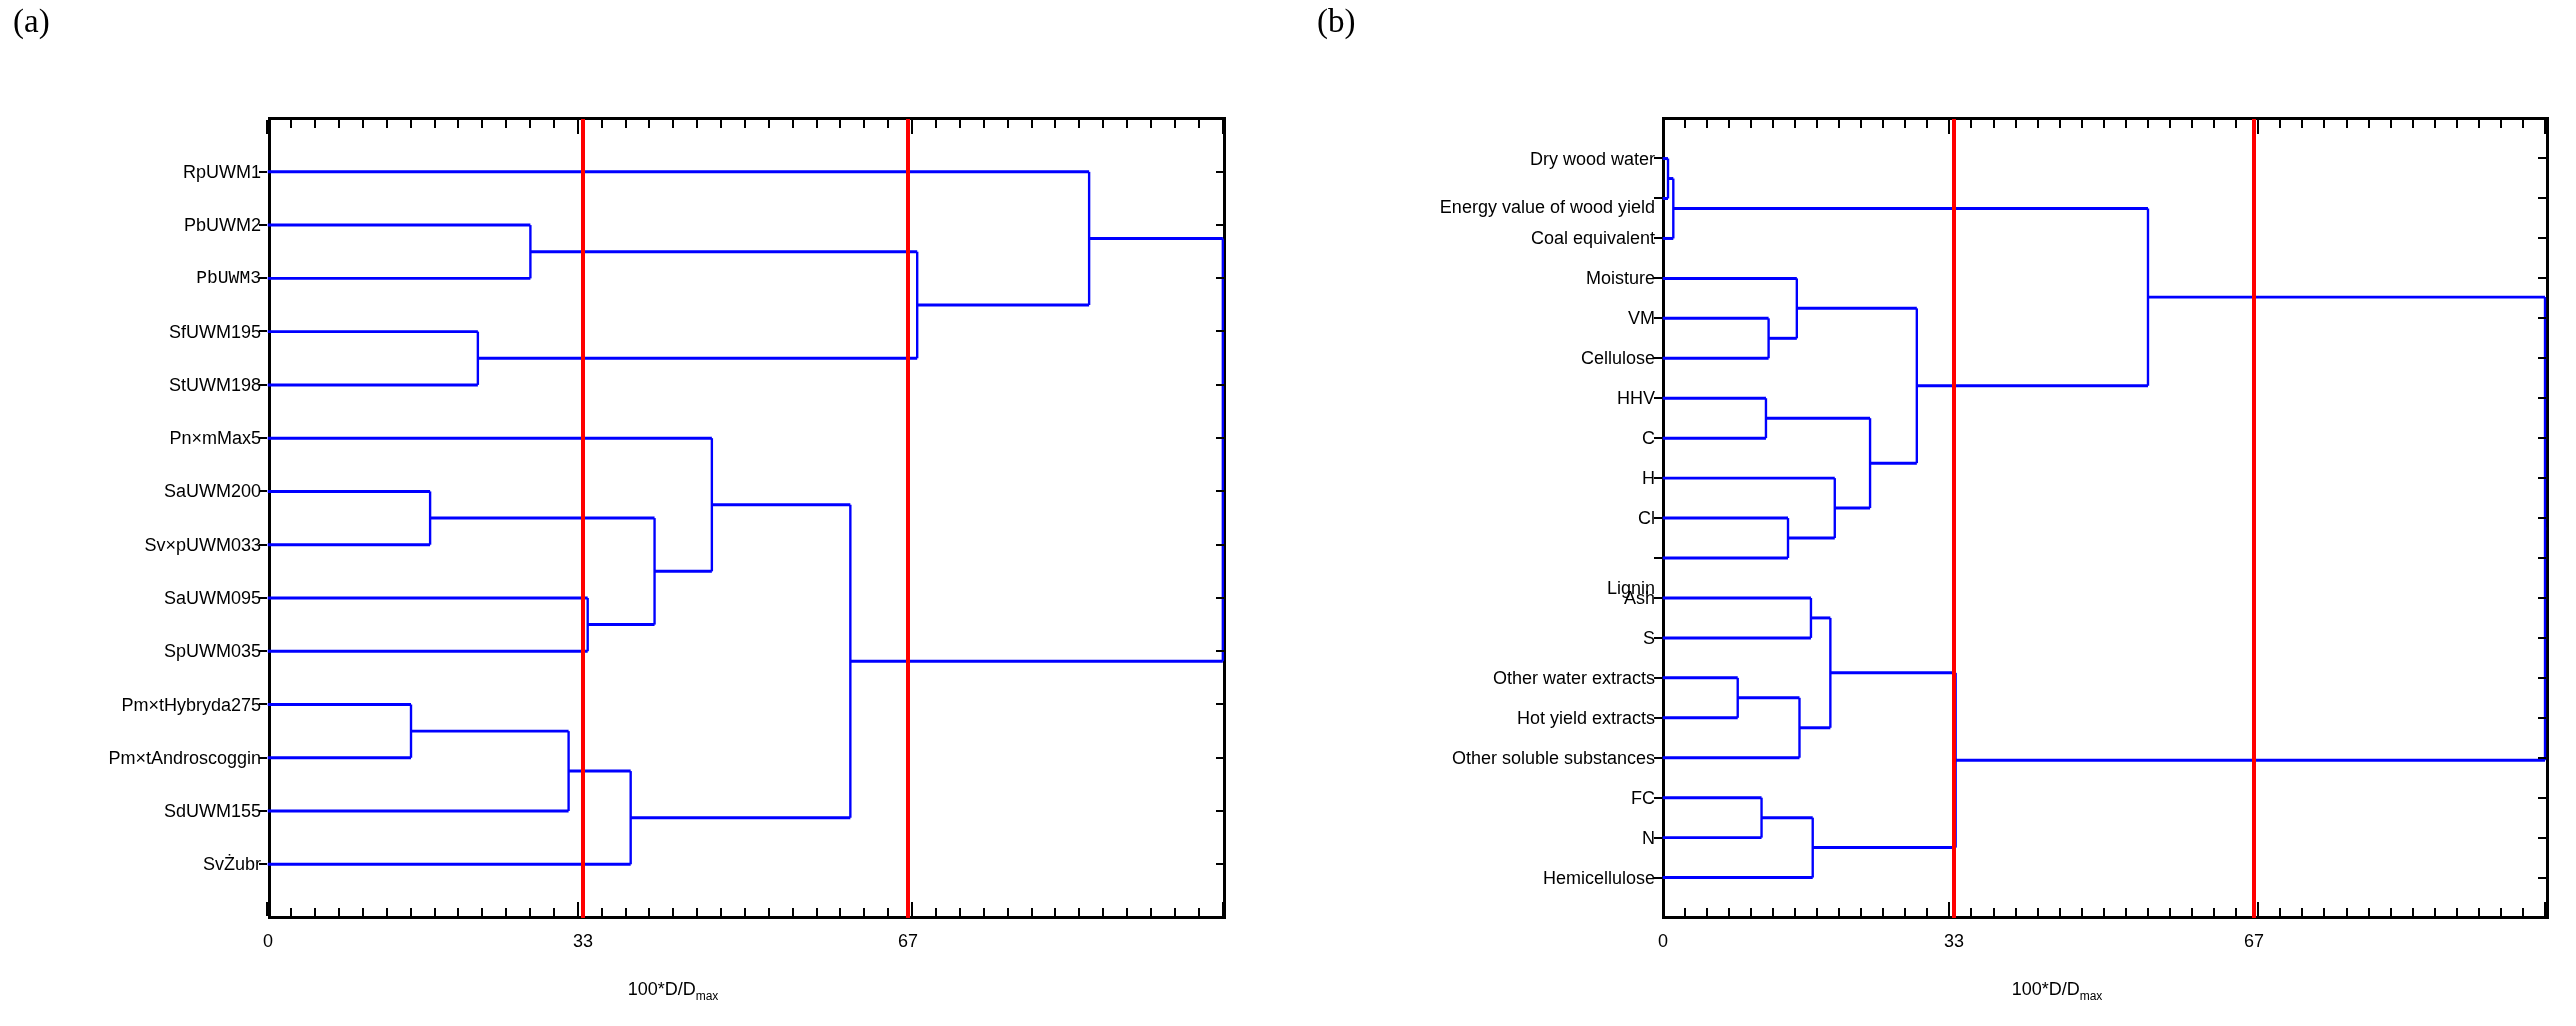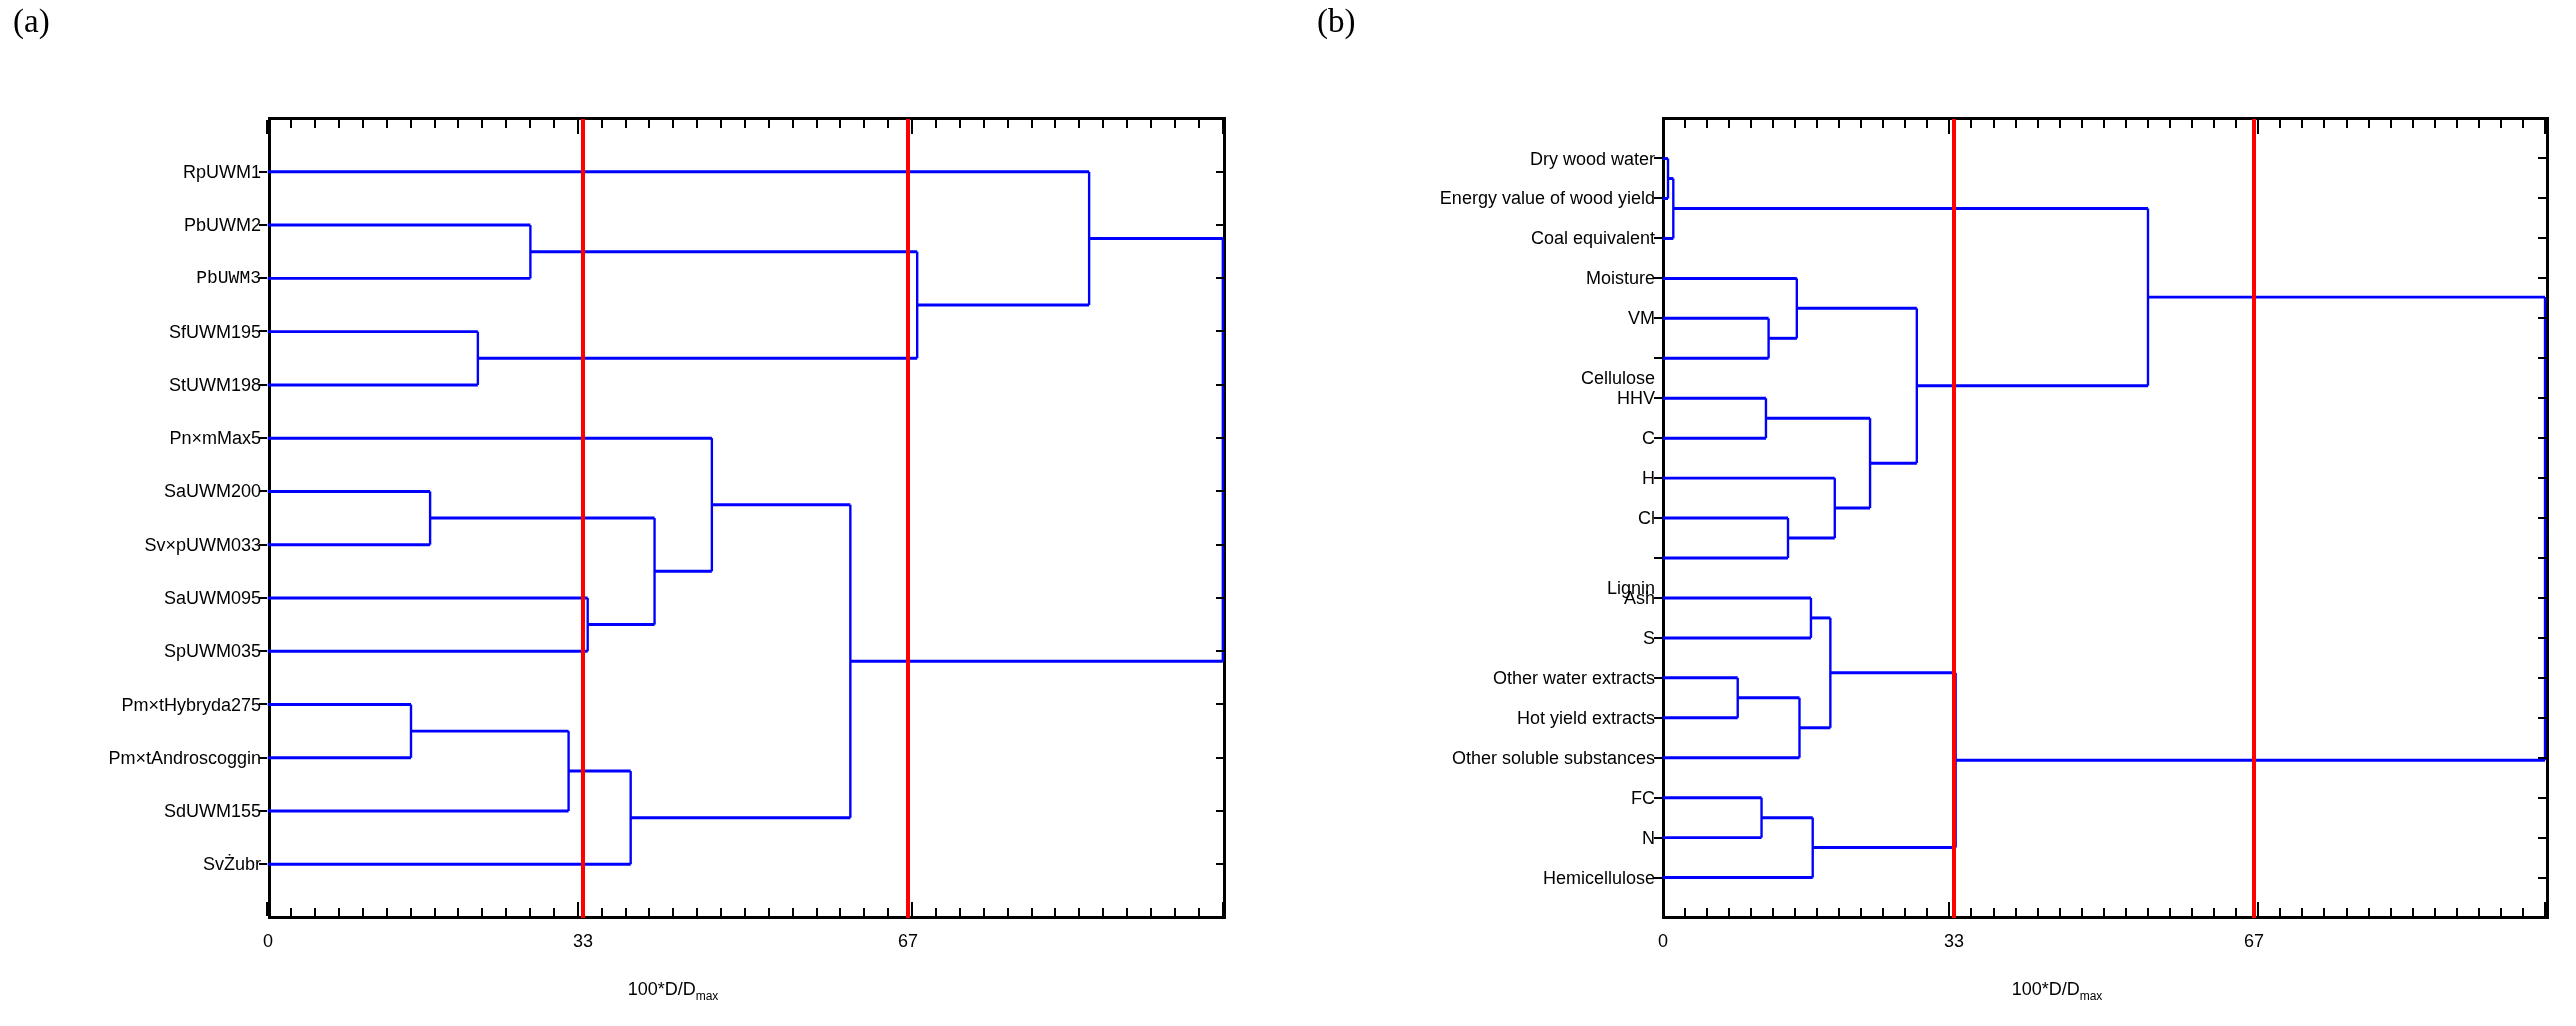--- a/index.html
+++ b/index.html
@@ -264,25 +264,25 @@
         <line x1="910.39" y1="1129.31875" x2="1120.692" y2="1129.31875" stroke="#0000ff" stroke-width="5"></line>
         <line x1="880.77" y1="1422.6625" x2="1120.692" y2="1422.6625" stroke="#0000ff" stroke-width="5"></line>
         <line x1="1120.692" y1="1129.31875" x2="1120.692" y2="1422.6625" stroke="#0000ff" stroke-width="4"></line>
         <line x1="1443.5500000000002" y1="498.62968749999993" x2="2110" y2="498.62968749999993" stroke="#0000ff" stroke-width="5"></line>
         <line x1="1120.692" y1="1275.990625" x2="2110" y2="1275.990625" stroke="#0000ff" stroke-width="5"></line>
         <line x1="2110" y1="498.62968749999993" x2="2110" y2="1275.990625" stroke="#0000ff" stroke-width="4"></line>
         <line x1="2110" y1="887.3101562499999" x2="2112" y2="887.3101562499999" stroke="#0000ff" stroke-width="5"></line>
       </svg>
     <div id="b-labels">
         <div class="leaflabel" style="right: 921px; top: 159px;">Dry wood water</div>
-        <div class="leaflabel" style="right: 921px; top: 198px; text-align: right;">Energy value of wood yield</div>
+        <div class="leaflabel" style="right: 921px; top: 207px; text-align: right;">Energy value of wood yield</div>
         <div class="leaflabel" style="right: 921px; top: 238px;">Coal equivalent</div>
         <div class="leaflabel" style="right: 921px; top: 278px;">Moisture</div>
         <div class="leaflabel" style="right: 921px; top: 318px;">VM</div>
-        <div class="leaflabel" style="right: 921px; top: 378px;">Cellulose</div>
+        <div class="leaflabel" style="right: 921px; top: 358px;">Cellulose</div>
         <div class="leaflabel" style="right: 921px; top: 398px;">HHV</div>
         <div class="leaflabel" style="right: 921px; top: 438px;">C</div>
         <div class="leaflabel" style="right: 921px; top: 478px;">H</div>
         <div class="leaflabel" style="right: 921px; top: 518px;">Cl</div>
         <div class="leaflabel" style="right: 921px; top: 588px;">Lignin</div>
         <div class="leaflabel" style="right: 921px; top: 598px;">Ash</div>
         <div class="leaflabel" style="right: 921px; top: 638px;">S</div>
         <div class="leaflabel" style="right: 921px; top: 678px;">Other water extracts</div>
         <div class="leaflabel" style="right: 921px; top: 718px;">Hot yield extracts</div>
         <div class="leaflabel" style="right: 921px; top: 758px;">Other soluble substances</div>

